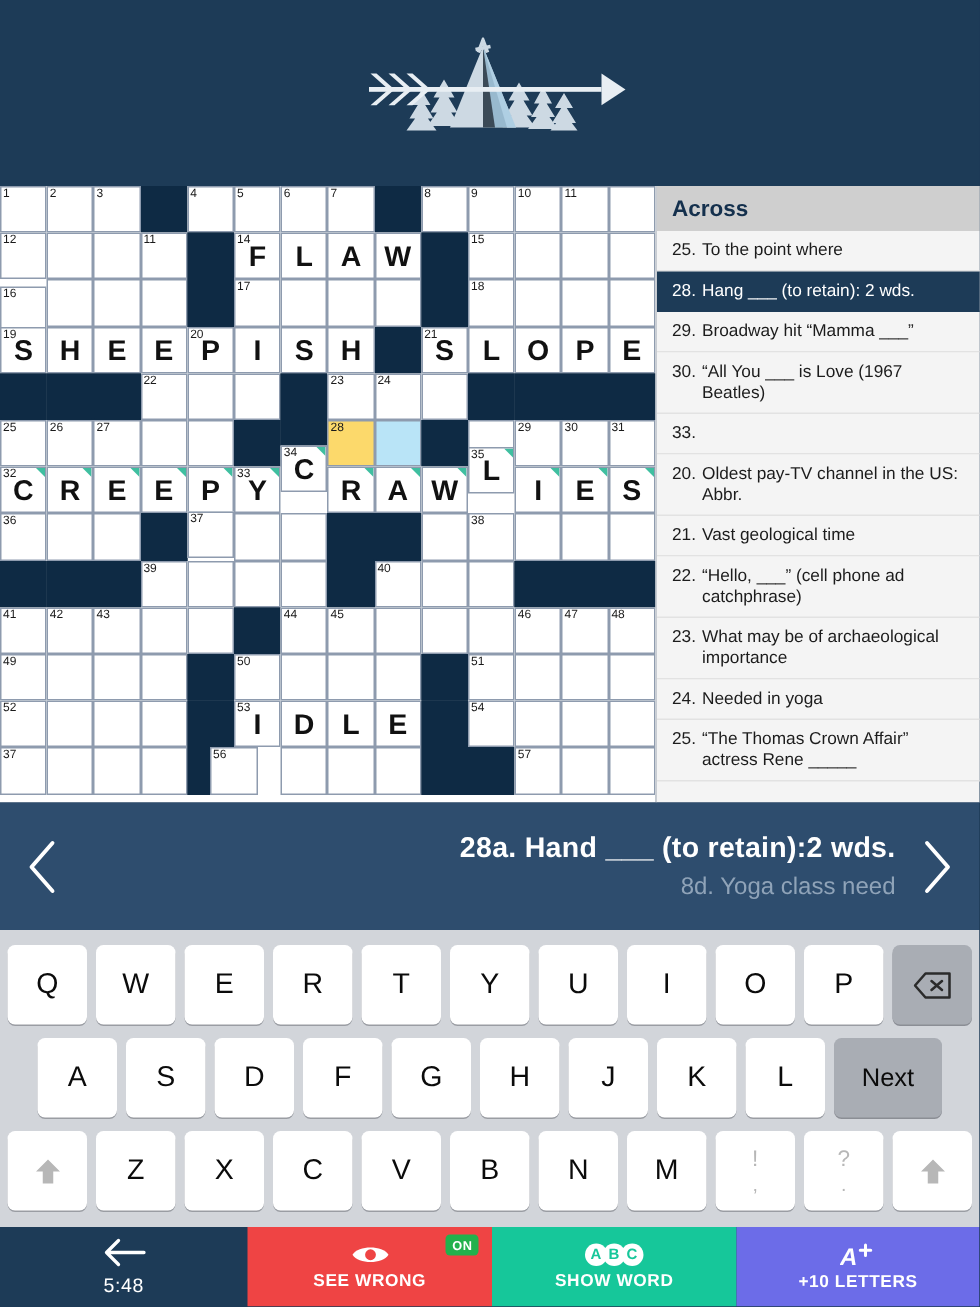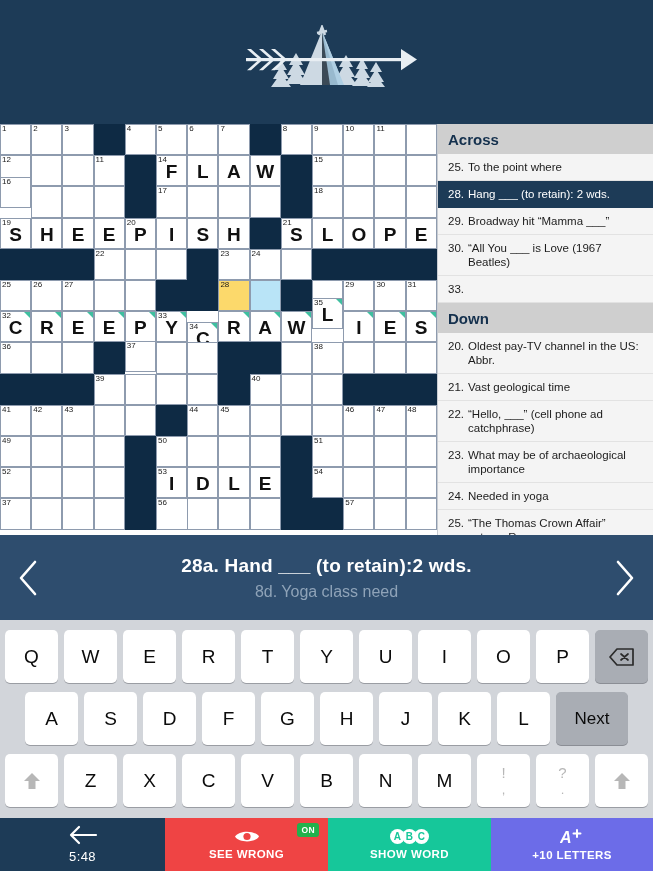--- a/index.html
+++ b/index.html
@@ -40,21 +40,21 @@
              border-bottom:1px solid #e2e2e2;display:flex;gap:4px;}
   .clue-item .cn{flex:0 0 auto;}
   .clue-item .ct{flex:1 1 auto;}
   .clue-item.sel{background:#1d3b57;color:#ffffff;border-bottom-color:#1d3b57;}
 
   
   .cluebar{position:absolute;left:0;top:535px;width:653px;height:85px;background:#2e4d6e;
            display:flex;align-items:center;}
   .arrowbtn{width:56px;height:85px;display:flex;align-items:center;justify-content:center;
             color:#fff;font-size:34px;font-weight:300;}
-  .cluebar .mid{flex:1;text-align:center;}
+  .cluebar .mid{flex:1;text-align:right;}
   .cluebar .main{font-size:19px;font-weight:bold;color:#ffffff;letter-spacing:.2px;}
   .cluebar .sub{font-size:16px;color:#8fa3b8;margin-top:6px;}
 
   
   .kb{position:absolute;left:0;top:620px;width:653px;height:198px;background:#d2d5da;}
   .kbrow{display:flex;justify-content:center;gap:6px;}
   .kbrow.r1{padding-top:10px;}
   .kbrow.r2{padding-top:9px;}
   .kbrow.r3{padding-top:9px;}
   .key{width:53px;height:53px;background:#ffffff;border-radius:5px;
@@ -175,21 +175,21 @@
       <div class="cell" style="left: 249.6px; top: 31.2px;">
         <span class="ltr">W</span>
       </div>
       <div class="cell black" style="left: 280.8px; top: 31.2px;"></div>
       <div class="cell" style="left: 312px; top: 31.2px;">
         <span class="num">15</span>
       </div>
       <div class="cell" style="left: 343.2px; top: 31.2px;"></div>
       <div class="cell" style="left: 374.4px; top: 31.2px;"></div>
       <div class="cell" style="left: 405.6px; top: 31.2px;"></div>
-      <div class="cell" style="left: 0px; top: 53px;">
+      <div class="cell" style="left: 0px; top: 67px;">
         <span class="num">16</span>
       </div>
       <div class="cell" style="left: 31.2px; top: 62.4px;"></div>
       <div class="cell" style="left: 62.4px; top: 62.4px;"></div>
       <div class="cell" style="left: 93.6px; top: 62.4px;"></div>
       <div class="cell black" style="left: 124.8px; top: 62.4px;"></div>
       <div class="cell" style="left: 156px; top: 62.4px;">
         <span class="num">17</span>
       </div>
       <div class="cell" style="left: 187.2px; top: 62.4px;"></div>
@@ -312,21 +312,21 @@
       </div>
       <div class="cell" style="left: 124.8px; top: 187.2px;">
         <span class="ltr">P</span>
         <span class="tri"></span>
       </div>
       <div class="cell" style="left: 156px; top: 187.2px;">
         <span class="num">33</span>
         <span class="ltr">Y</span>
         <span class="tri"></span>
       </div>
-      <div class="cell" style="left: 187.2px; top: 173px; margin-top: 25px;">
+      <div class="cell" style="left: 187.2px; top: 173px;">
         <span class="num">34</span>
         <span class="ltr">C</span>
         <span class="tri"></span>
       </div>
       <div class="cell" style="left: 218.4px; top: 187.2px;">
         <span class="ltr">R</span>
         <span class="tri"></span>
       </div>
       <div class="cell" style="left: 249.6px; top: 187.2px;">
         <span class="ltr">A</span>
@@ -468,21 +468,21 @@
       <div class="cell" style="left: 343.2px; top: 343.2px;"></div>
       <div class="cell" style="left: 374.4px; top: 343.2px;"></div>
       <div class="cell" style="left: 405.6px; top: 343.2px;"></div>
       <div class="cell" style="left: 0px; top: 374.4px;">
         <span class="num">37</span>
       </div>
       <div class="cell" style="left: 31.2px; top: 374.4px;"></div>
       <div class="cell" style="left: 62.4px; top: 374.4px;"></div>
       <div class="cell" style="left: 93.6px; top: 374.4px;"></div>
       <div class="cell black" style="left: 124.8px; top: 374.4px;"></div>
-      <div class="cell" style="left: 156px; top: 374.4px; padding-left: 30px;">
+      <div class="cell" style="left: 140px; top: 374.4px; padding-left: 30px;">
         <span class="num">56</span>
       </div>
       <div class="cell" style="left: 187.2px; top: 374.4px;"></div>
       <div class="cell" style="left: 218.4px; top: 374.4px;"></div>
       <div class="cell" style="left: 249.6px; top: 374.4px;"></div>
       <div class="cell black" style="left: 280.8px; top: 374.4px;"></div>
       <div class="cell black" style="left: 312px; top: 374.4px;"></div>
       <div class="cell" style="left: 343.2px; top: 374.4px;">
         <span class="num">57</span>
       </div>
@@ -506,21 +506,20 @@
           <span class="ct">Broadway hit “Mamma ___”</span>
         </div>
         <div class="clue-item">
           <span class="cn">30.</span>
           <span class="ct">“All You ___ is Love (1967 Beatles)</span>
         </div>
         <div class="clue-item">
           <span class="cn">33.</span>
         </div>
       </div>
-    <div class="clue-head">Down</div>
     <div id="down-list">
         <div class="clue-item">
           <span class="cn">20.</span>
           <span class="ct">Oldest pay-TV channel in the US: Abbr.</span>
         </div>
         <div class="clue-item">
           <span class="cn">21.</span>
           <span class="ct">Vast geological time</span>
         </div>
         <div class="clue-item">

